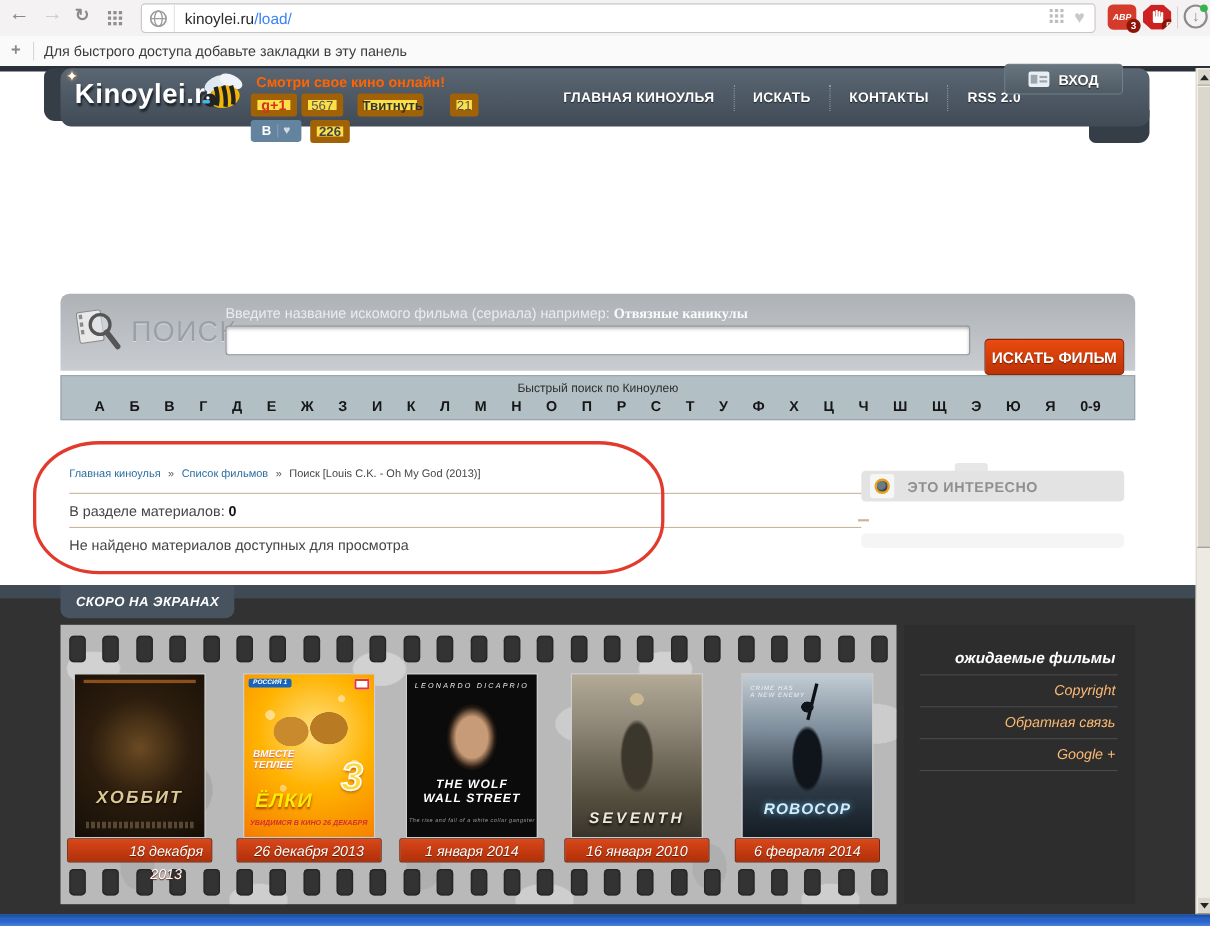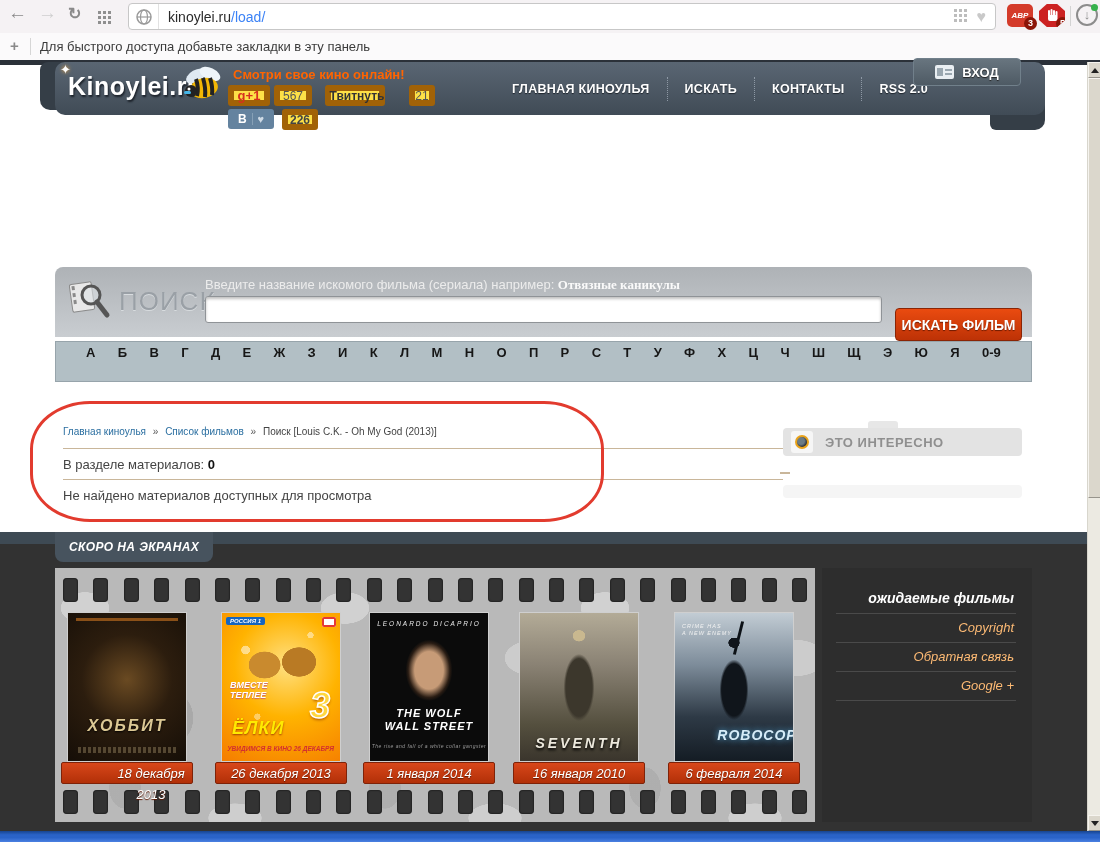--- a/index.html
+++ b/index.html
@@ -166,21 +166,21 @@
                   background:radial-gradient(ellipse 26px 34px at 50% 45%, #c79b77 0 55%, #2a1d14 80%, transparent 90%); }
   .p-wolf .title { position:absolute; bottom:28px; width:100%; text-align:center; color:#fff; font-size:11px;
                    font-weight:bold; letter-spacing:1px; line-height:13px; }
   .p-wolf .tag { position:absolute; bottom:12px; width:100%; text-align:center; color:#9a9a9a; font-size:5px; letter-spacing:.5px; }
   .p-seventh { background:linear-gradient(180deg,#b3ab97 0%, #8a8274 35%, #55503f 75%, #3a352c 100%); }
   .p-seventh .fig { position:absolute; left:28px; top:14px; width:62px; height:110px;
                     background:radial-gradient(ellipse 10px 9px at 50% 8%, #c9b88f 0 60%, transparent 65%),
                                radial-gradient(ellipse 22px 48px at 50% 55%, #3c372c 0 60%, transparent 70%); }
   .p-seventh .title { position:absolute; bottom:10px; width:100%; text-align:center; color:#ece8dc;
                       font-size:14px; font-weight:bold; letter-spacing:3px; text-shadow:0 2px 3px #000; }
-  .p-robo { background:linear-gradient(180deg,#c2ccd4 0%, #7d8c9a 35%, #2e3a46 70%, #141c24 100%);padding-left:23px; }
+  .p-robo { background:linear-gradient(180deg,#c2ccd4 0%, #7d8c9a 35%, #2e3a46 70%, #141c24 100%); }
   .p-robo .tag { position:absolute; left:7px; top:10px; color:#f2f2f2; font-size:5.5px; letter-spacing:1px; line-height:7px; }
   .p-robo .fig { position:absolute; left:30px; top:24px; width:58px; height:96px;
                  background:radial-gradient(ellipse 9px 8px at 50% 6%, #10151b 0 60%, transparent 65%),
                             radial-gradient(ellipse 20px 42px at 50% 55%, #10151b 0 62%, transparent 72%); }
   .p-robo .stick { position:absolute; left:62px; top:8px; width:3px; height:34px; background:#0c1116; transform:rotate(14deg); }
   .p-robo .title { position:absolute; bottom:18px; width:100%; text-align:center; color:#d6ecf8; font-size:14px;
                    font-weight:bold; letter-spacing:1px; text-shadow:0 0 6px #53a6d8; }
 
   .footer-side { position:absolute; left:822px; top:36px; width:210px; height:254px; background:#2d2d2d; padding-top:16px; }
   .fs-item { margin:0 16px 0 14px; text-align:right; font-size:13px; color:#fdba74; padding:6px 2px 7px 0;
@@ -336,20 +336,21 @@
     <span class="search-arrow">→</span>
   </div>
   <div class="search-hint">
     <span>Введите название искомого фильма (сериала) например: </span><b>Отвязные каникулы</b>
   </div>
   <input class="search-input" type="text" style="">
   <button class="search-btn">ИСКАТЬ ФИЛЬМ</button>
 </div>
 
 <div class="alpha-panel">
+  <div class="alpha-title">Быстрый поиск по Киноулею</div>
   <div class="alpha-row">
       <a class="letter">А</a>
       <a class="letter">Б</a>
       <a class="letter">В</a>
       <a class="letter">Г</a>
       <a class="letter">Д</a>
       <a class="letter">Е</a>
       <a class="letter">Ж</a>
       <a class="letter">З</a>
       <a class="letter">И</a>

